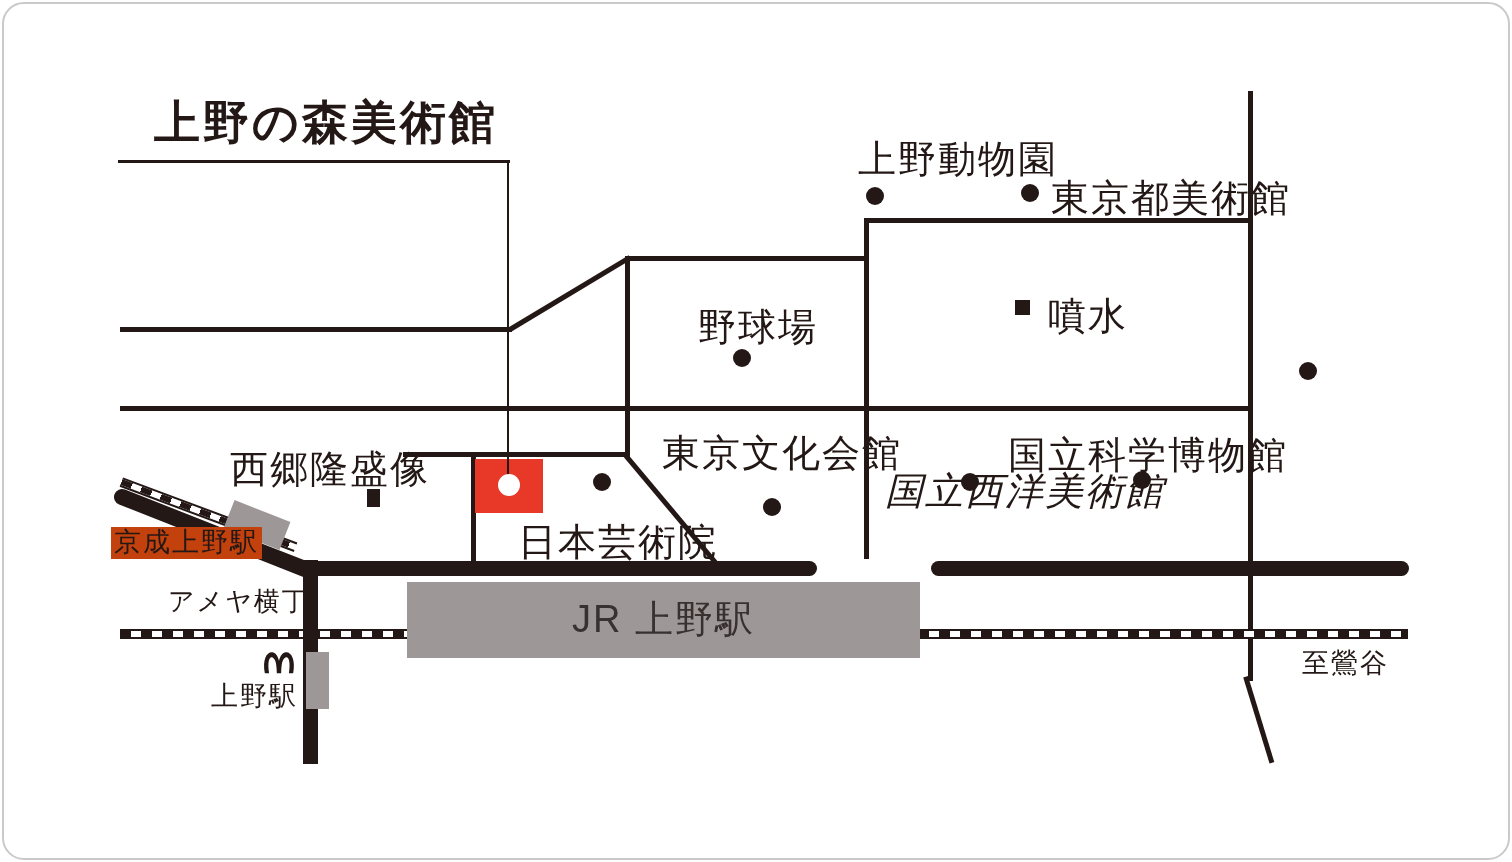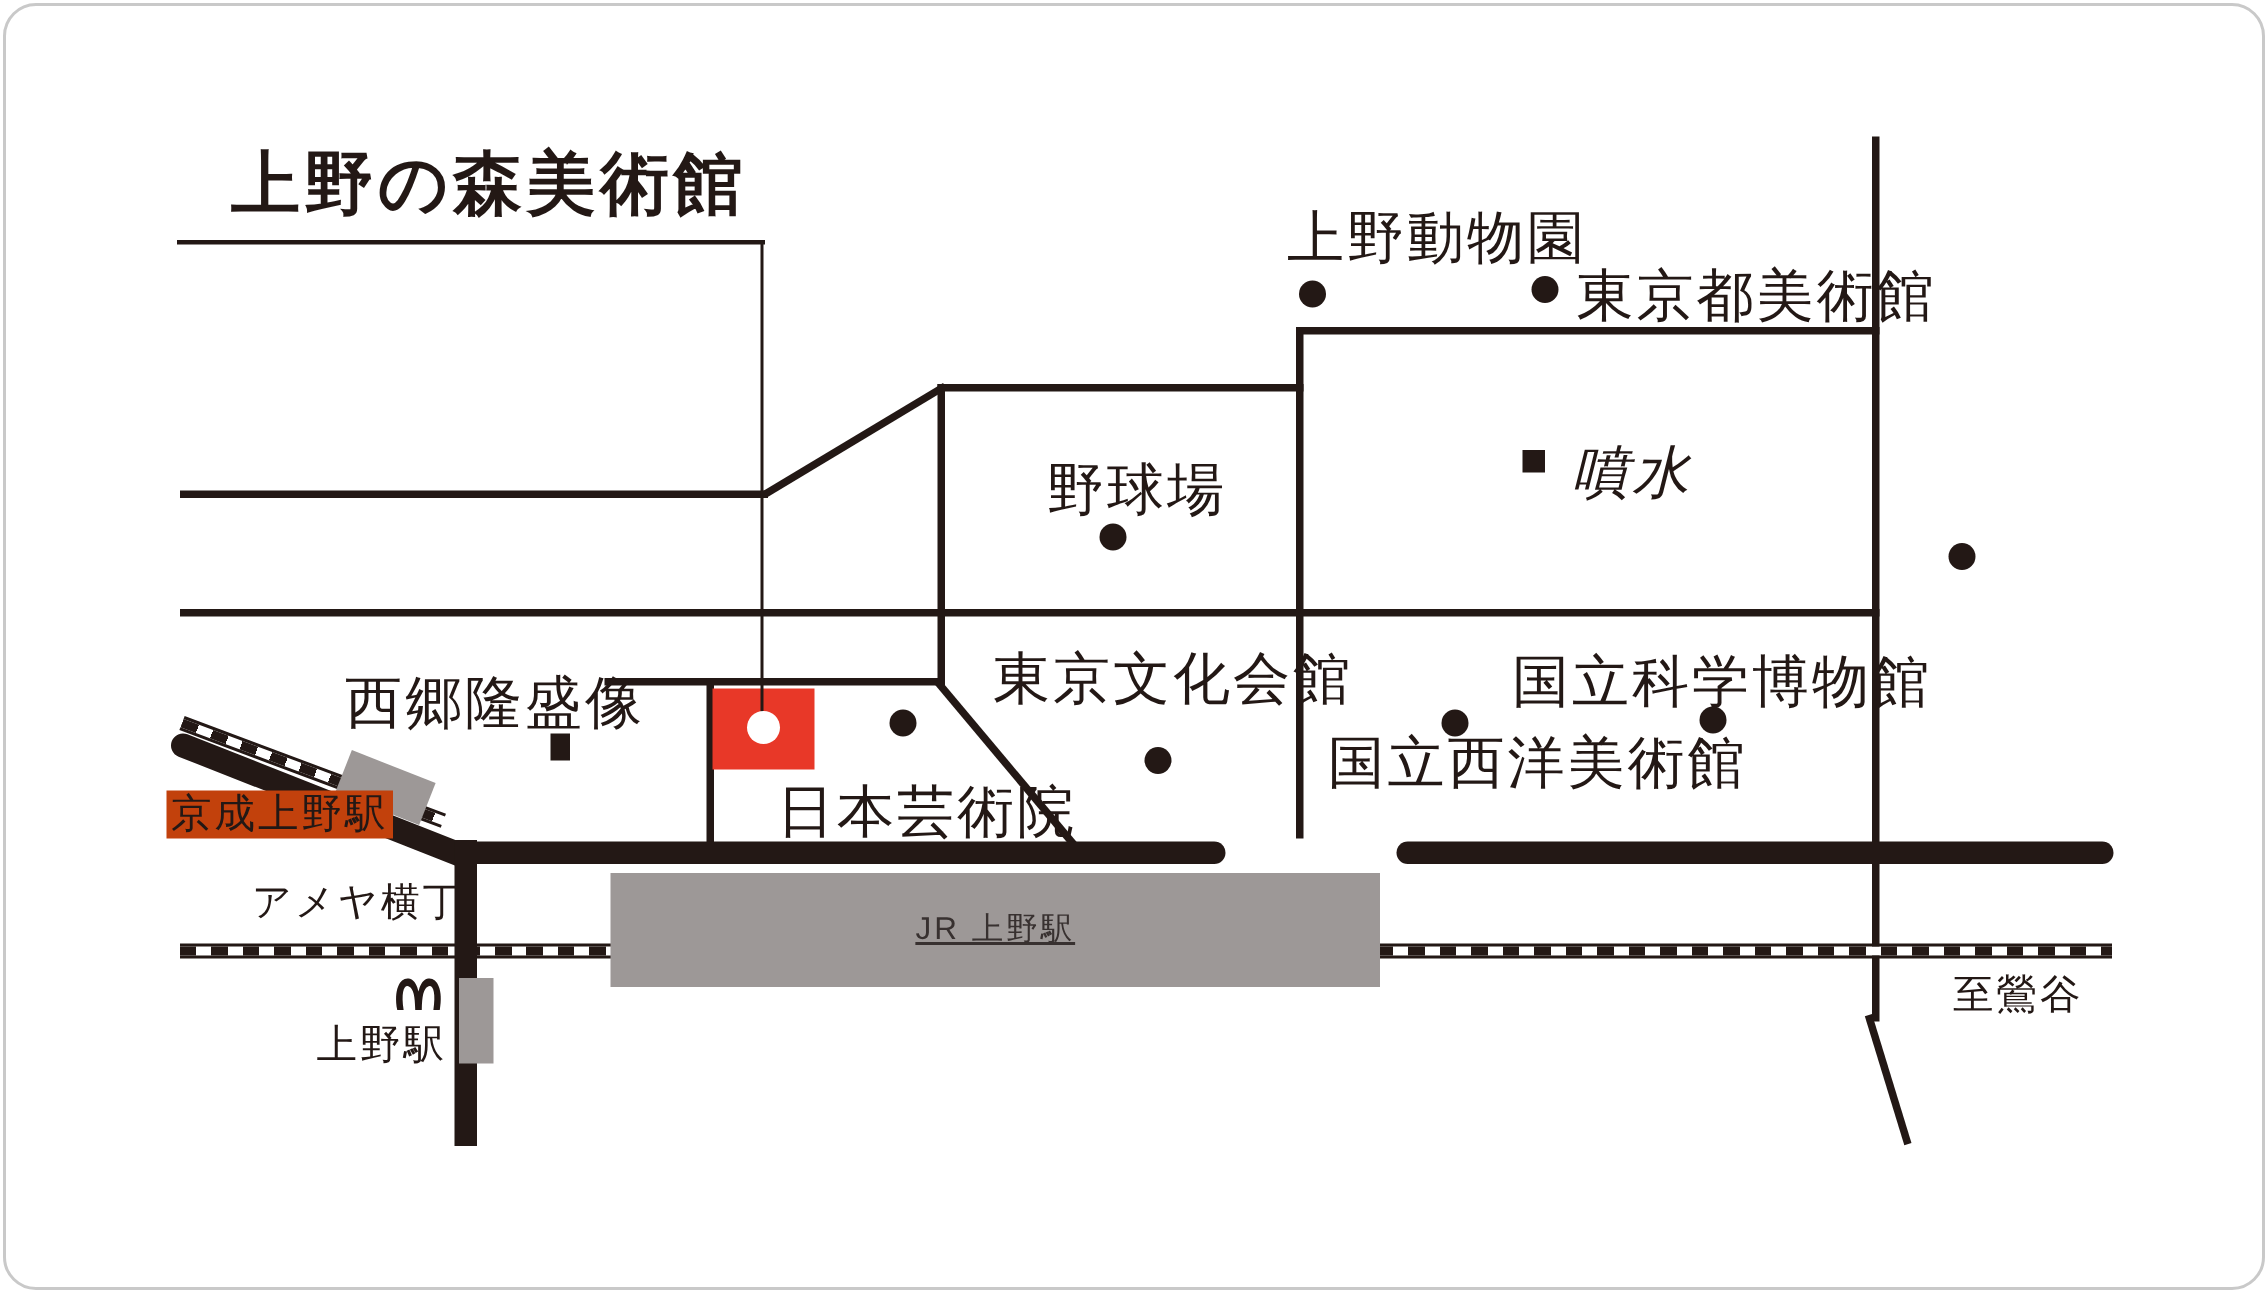--- a/index.html
+++ b/index.html
@@ -43,21 +43,21 @@
 
   <div class="road" style="left:301px;top:561px;width:516px;height:15px;border-radius:0 8px 8px 0;z-index:2;"></div>
   <div class="road" style="left:931px;top:561px;width:478px;height:15px;border-radius:8px;z-index:2;"></div>
   <div class="road" style="left:114px;top:489px;width:218px;height:16px;border-radius:8px;transform:rotate(21.5deg);transform-origin:8px 8px;z-index:2;"></div>
   <div class="road" style="left:303px;top:560px;width:15px;height:204px;z-index:2;"></div>
 
   <div class="rail" style="left:121px;top:477px;width:186px;transform:rotate(20.5deg);transform-origin:0 6px;background-size:auto;"></div>
   <div class="grayrect" style="left:227px;top:510px;width:60px;height:30px;transform:rotate(21.5deg);z-index:3;"></div>
 
   <div class="grayrect center" style="left:407px;top:582px;width:513px;height:76px;z-index:3;">
-    <span class="label" style="position:static;font-size:21px;color:#383130;text-decoration:underline;">JR 上野駅</span>
+    <span class="label" style="position:static;font-size:38px;color:#383130;">JR 上野駅</span>
   </div>
 
 
   <div class="grayrect" style="left:306px;top:652px;width:23px;height:57px;z-index:3;"></div>
 
   <div style="position:absolute;left:475px;top:459px;width:68px;height:54px;background:#e83828;z-index:5;"></div>
   <div style="position:absolute;left:498px;top:474px;width:22px;height:22px;border-radius:50%;background:#ffffff;z-index:7;"></div>
 
   <div class="dot" style="left:866px;top:187px;"></div>
   <div class="dot" style="left:1021px;top:184px;"></div>
@@ -66,25 +66,25 @@
   <div class="dot" style="left:763px;top:498px;"></div>
   <div class="dot" style="left:1133px;top:471px;"></div>
   <div class="dot" style="left:961px;top:473px;"></div>
   <div class="dot" style="left:593px;top:473px;"></div>
 
   <div class="sq" style="left:1015px;top:300px;width:15px;height:15px;"></div>
   <div class="sq" style="left:367px;top:489px;width:13px;height:18px;"></div>
 
   <div class="label" style="left:858px;top:139px;">上野動物園</div>
   <div class="label" style="left:1051px;top:162px;margin-top:16px;">東京都美術館</div>
-  <div class="label" style="left:1048px;top:296px;font-style:italic;">噴水</div>
+  <div class="label" style="left:1048px;top:296px;">噴水</div>
   <div class="label" style="left:698px;top:307px;">野球場</div>
   <div class="label" style="left:662px;top:433px;">東京文化会館</div>
   <div class="label" style="left:1008px;top:435px;">国立科学博物館</div>
-  <div class="label" style="left:885px;top:489px;">国立西洋美術館</div>
+  <div class="label" style="left:885px;top:471px;font-style:italic;">国立西洋美術館</div>
   <div class="label" style="left:230px;top:449px;">西郷隆盛像</div>
   <div class="label" style="left:518px;top:522px;z-index:6;">日本芸術院</div>
   <div class="label" style="left:111px;top:527px;font-size:27px;background:#c2410c;padding:1px 3px;z-index:4;">京成上野駅</div>
   <div class="label" style="left:168px;top:587px;font-size:26px;">アメヤ横丁</div>
   <div class="label" style="left:211px;top:682px;font-size:27px;z-index:4;">上野駅</div>
   <div class="label" style="left:1302px;top:649px;font-size:27px;">至鶯谷</div>
 
   <div style="position:absolute;left:262px;top:648px;width:34px;height:28px;z-index:4;">
     <svg width="34" height="28" viewBox="0 0 36 28">
       <path d="M3,26 C0,10 6,2 12,4 C15.5,5.2 17,9 18,13 C19,9 20.5,5.2 24,4 C30,2 36,10 33,26 L28.5,26 C30.5,13 28,7.5 24.5,9.5 C21.5,11.2 20.5,16 20.3,26 L15.7,26 C15.5,16 14.5,11.2 11.5,9.5 C8,7.5 5.5,13 7.5,26 Z" fill="#231815"></path>

